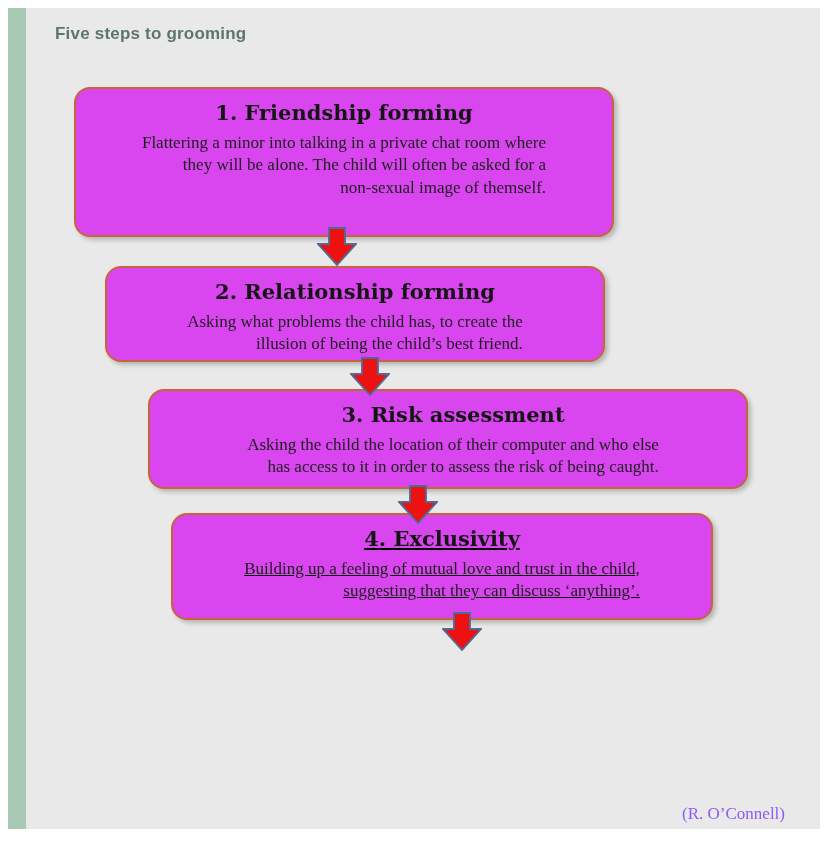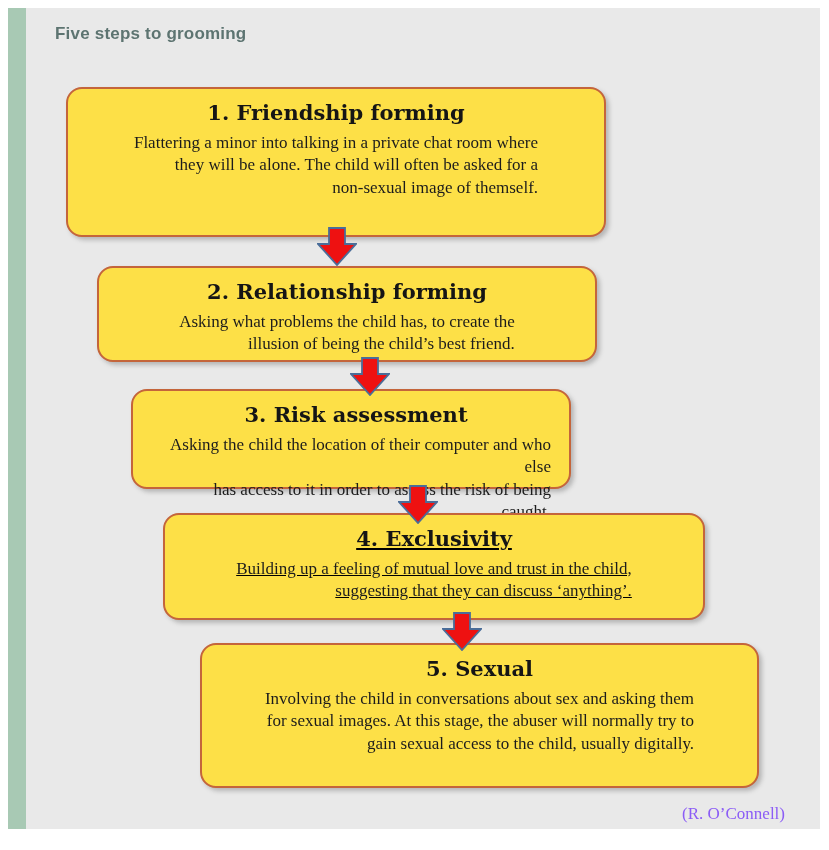--- a/index.html
+++ b/index.html
@@ -30,31 +30,32 @@
     position: absolute;
     left: 55px; top: 24px;
     font-family: "Liberation Sans", sans-serif;
     font-weight: 700;
     font-size: 17px;
     color: #5d7471;
     letter-spacing: 0.2px;
   }
   .step-box {
     position: absolute;
-    background: #fde047;
+    background: #d946ef;
     border: 2.5px solid #c4653b;
     border-radius: 16px;
     box-shadow: 3px 3px 4px rgba(90,90,90,0.35);
     display: flex;
     flex-direction: column;
     align-items: center;
     text-align: center;
     box-sizing: border-box;
     padding: 11px 18px 8px 18px;
     z-index: 1;
+    margin-left: 8px;
   }
   .step-heading {
     font-family: "DejaVu Serif", serif;
     font-weight: 700;
     font-size: 21px;
     color: #151515;
     margin-bottom: 7px;
   }
   .step-body {
     font-size: 17px;
@@ -70,21 +71,21 @@
   }
   .attribution {
     position: absolute;
     top: 804px; right: 44px;
     font-size: 17px;
     color: #8b5cf6;
   }
   
   #box1 { left: 66px;  top: 87px;  width: 540px; height: 150px; }
   #box2 { left: 97px;  top: 266px; width: 500px; height: 96px;  }
-  #box3 { left: 131px; top: 389px; width: 440px; height: 100px; padding-left: 28px; }
+  #box3 { left: 140px; top: 389px; width: 600px; height: 100px; padding-left: 28px; }
   #box4 { left: 163px; top: 513px; width: 542px; height: 107px; text-decoration: underline; }
   #box5 { left: 200px; top: 643px; width: 559px; height: 145px; }
   #arrow1 { left: 317px; top: 227px; }
   #arrow2 { left: 350px; top: 357px; }
   #arrow3 { left: 398px; top: 485px; }
   #arrow4 { left: 442px; top: 612px; }
 </style>
 </head>
 <body>
 
@@ -128,21 +129,15 @@
   <div class="step-box" id="box4">
     <div class="step-heading">4. Exclusivity</div>
     <div class="step-body">Building up a feeling of mutual love and trust in the child,
 suggesting that they can discuss ‘anything’.</div>
   </div>
 
   <svg class="down-arrow" id="arrow4" viewBox="0 0 40 39">
     <polygon points="12,1 28,1 28,17 39,17 20,38 1,17 12,17" fill="#ee1111" stroke="#4a6d99" stroke-width="1.8"></polygon>
   </svg>
 
-  <div class="step-box" id="box5">
-    <div class="step-heading">5. Sexual</div>
-    <div class="step-body">Involving the child in conversations about sex and asking them
-for sexual images. At this stage, the abuser will normally try to
-gain sexual access to the child, usually digitally.</div>
-  </div>
 
   <div class="attribution">(R. O’Connell)</div>
 </div>
 
 </body></html>

